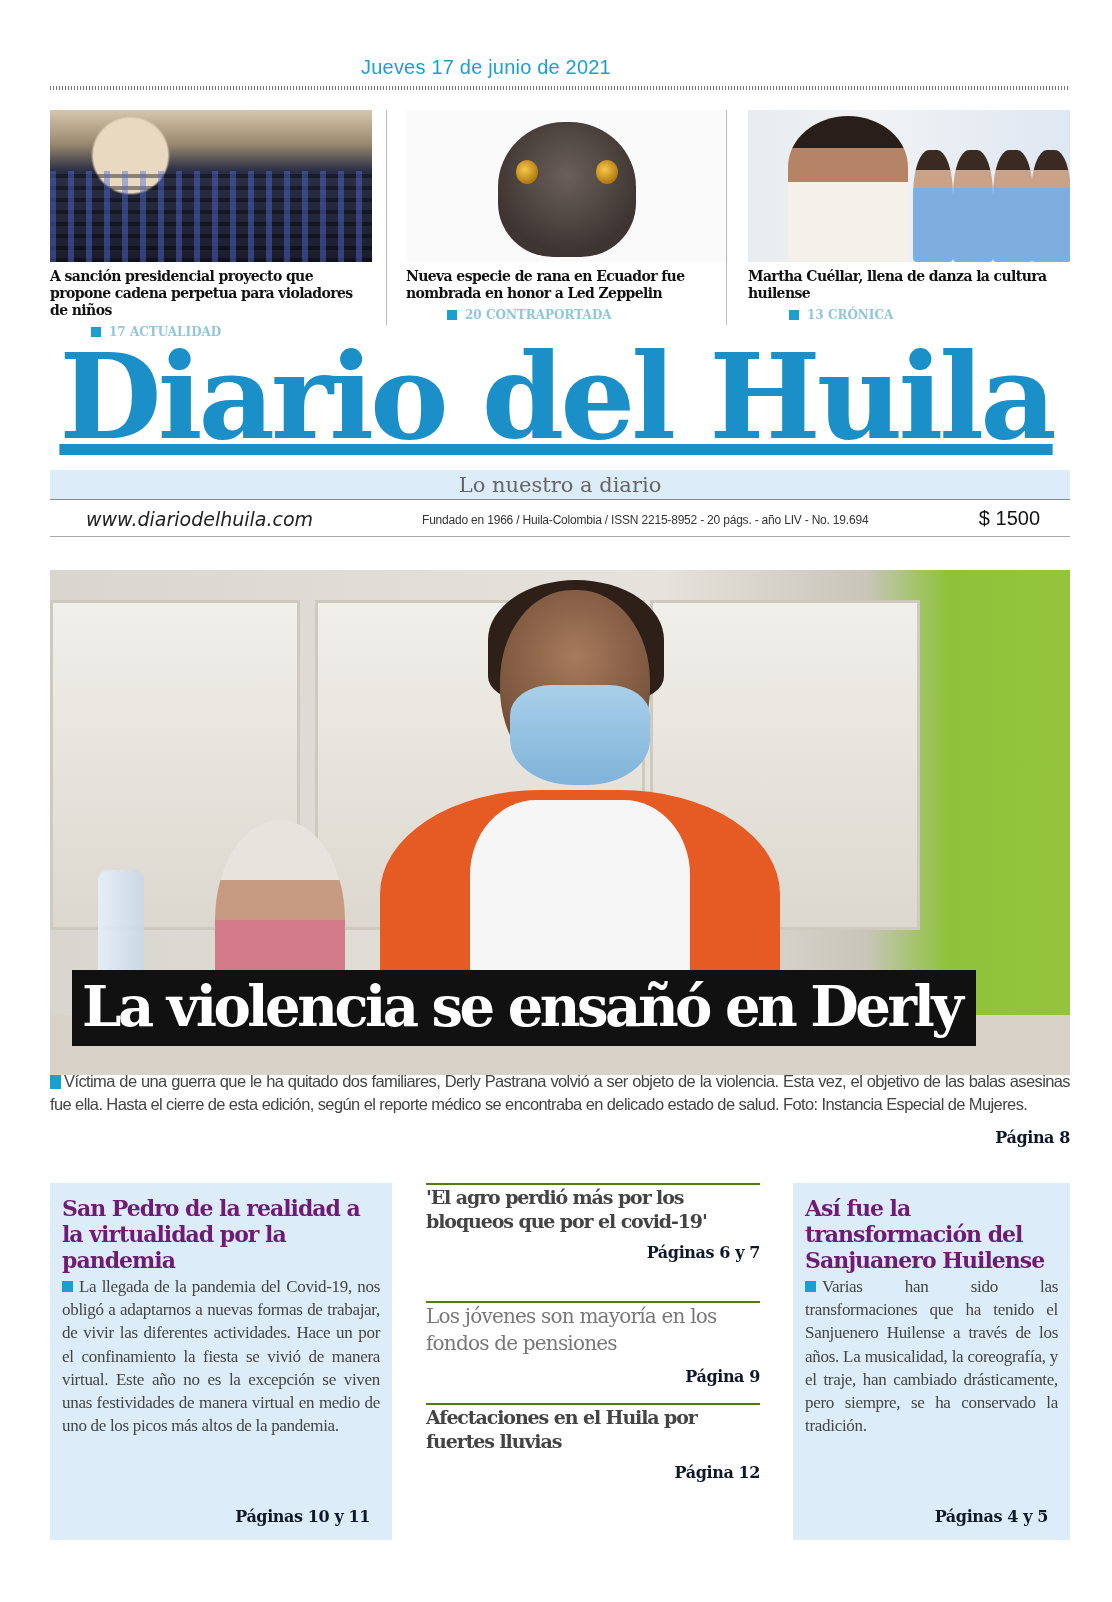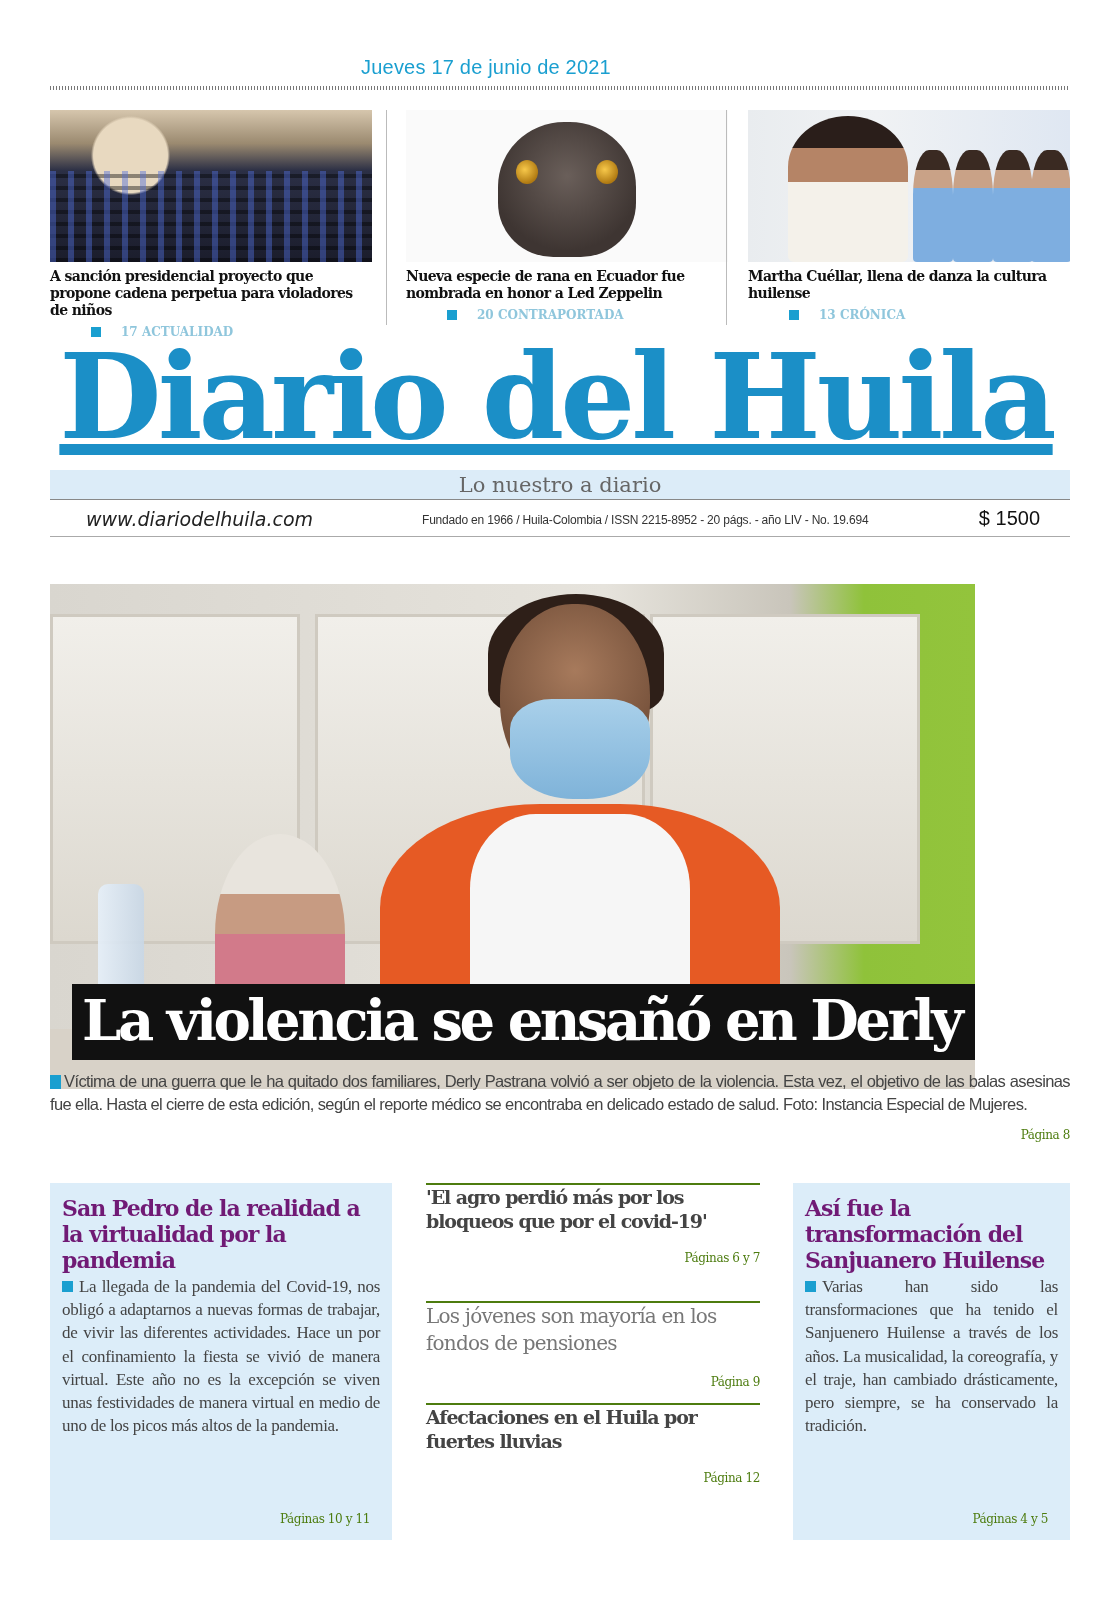--- a/index.html
+++ b/index.html
@@ -10,21 +10,21 @@
     font-family: "Liberation Sans", sans-serif; font-size: 20px; color: #1a9fd0; letter-spacing: 0.2px; }
   .dotted-rule { position: absolute; top: 86px; left: 50px; width: 1020px; height: 4px;
     background: repeating-linear-gradient(90deg, #777 0 1px, #fff 1px 3px); }
 
   .teasers { position: absolute; top: 110px; left: 50px; width: 1020px; height: 220px; }
   .teaser { position: absolute; top: 0; width: 322px; height: 220px; }
   .teaser .photo { width: 322px; height: 152px; position: relative; overflow: hidden; }
   .teaser .headline { margin-top: 6px; font-family: "DejaVu Serif", serif; font-weight: bold;
     font-size: 14px; line-height: 17px; color: #111; letter-spacing: -0.6px; }
   .teaser .section { margin-top: 6px; font-family: "DejaVu Serif", serif; font-weight: bold;
-    font-size: 12px; color: #8fc6dc; display: flex; align-items: center; gap: 20px; padding-left: 41px; }
+    font-size: 12px; color: #8fc6dc; display: flex; align-items: center; gap: 8px; padding-left: 41px; }
   .sq { display: inline-block; width: 10px; height: 10px; background: #1a9fd0; flex: none; }
   .vrule { position: absolute; top: 0; width: 1px; height: 215px; background: #bbb; }
 
   .photo-congress { background:
       radial-gradient(circle at 25% 30%, #e8d9c0 0 14%, transparent 15%),
       linear-gradient(180deg, #d6c6ad 0%, #9b8a70 22%, #2b2f45 40%, #1b1d2c 100%); }
   .photo-congress::after { content: ""; position: absolute; inset: 40% 0 0 0;
     background: repeating-linear-gradient(90deg, rgba(80,110,220,0.45) 0 6px, transparent 6px 18px),
                 repeating-linear-gradient(0deg, rgba(0,0,0,0.4) 0 4px, transparent 4px 12px); }
   .photo-frog { background: #fafafa; }
@@ -47,21 +47,21 @@
     font-family: "DejaVu Serif", serif; font-size: 21px; line-height: 30px; color: #666; }
   .infoline { position: absolute; top: 503px; left: 50px; width: 1020px; height: 34px;
     border-bottom: 1px solid #aaa; }
   .infoline .url { position: absolute; left: 36px; top: 5px; font-family: "DejaVu Sans", sans-serif;
     font-size: 19px; color: #222; font-style: italic; }
   .infoline .meta { position: absolute; left: 372px; top: 10px; font-family: "Liberation Sans", sans-serif;
     font-size: 12px; color: #333; letter-spacing: -0.2px; }
   .infoline .price { position: absolute; right: 30px; top: 4px; font-family: "Liberation Sans", sans-serif;
     font-size: 20px; color: #111; }
 
-  .hero { position: absolute; top: 584px; left: 50px; width: 925px; height: 505px; overflow: hidden;
+  .hero { position: absolute; top: 570px; left: 50px; width: 1020px; height: 505px; overflow: hidden;
     background: linear-gradient(90deg, #d9d6cf 0%, #e6e3dc 60%, #c9c5bb 80%, #8fc23a 88%, #93c43c 100%); }
   .hero .window { position: absolute; top: 30px; height: 330px; background: linear-gradient(180deg, #f1efea, #dcd8cf);
     border: 3px solid #cfcac0; }
   .hero .woman { position: absolute; left: 310px; top: 20px; width: 440px; height: 460px; }
   .hero .head { position: absolute; left: 140px; top: 0; width: 150px; height: 190px; border-radius: 48%;
     background: radial-gradient(circle at 50% 35%, #a77a5c, #6d4a35 75%); }
   .hero .hair { position: absolute; left: 128px; top: -10px; width: 176px; height: 120px; border-radius: 50% 50% 20% 20%;
     background: #2e1f18; }
   .hero .mask { position: absolute; left: 150px; top: 95px; width: 140px; height: 100px; border-radius: 30% 30% 45% 45%;
     background: linear-gradient(180deg, #a9d0ea, #7fb3d9); }
@@ -74,39 +74,39 @@
   .hero .oldwoman { position: absolute; left: 165px; top: 250px; width: 130px; height: 200px; border-radius: 50% 50% 10px 10px;
     background: linear-gradient(180deg, #e8e4dd 0 30%, #c79b82 30% 50%, #d27a8a 50% 100%); }
   .hero .table { position: absolute; left: 0; bottom: 0; width: 1020px; height: 60px; background: #d8d2c8; }
   .hero-title { position: absolute; left: 22px; top: 400px; padding: 0 16px 4px 10px;
     background: #111; font-family: "DejaVu Serif", serif; font-weight: bold; font-size: 56px; line-height: 72px;
     color: #ffffff; letter-spacing: -3.5px; white-space: nowrap; }
 
   .caption { position: absolute; top: 1070px; left: 50px; width: 1020px; font-family: "Liberation Sans", sans-serif;
     font-size: 16.5px; line-height: 23px; color: #444; letter-spacing: -0.6px; text-align: justify; }
   .caption .sq { width: 11px; height: 14px; vertical-align: -2px; margin-right: 3px; }
-  .pageref { font-family: "DejaVu Serif", serif; font-weight: normal; font-size: 12px; color: #4d7c0f; letter-spacing: -0.4px; }
+  .pageref { font-family: "DejaVu Serif", serif; font-weight: bold; font-size: 16px; color: #0f172a; letter-spacing: -0.4px; }
   .hero-ref { position: absolute; top: 1128px; right: 42px; }
 
   .box { position: absolute; background: #dcedf9; }
   .box-left { top: 1183px; left: 50px; width: 342px; height: 357px; padding: 12px 12px 0 12px; }
   .box-right { top: 1183px; left: 793px; width: 277px; height: 357px; padding: 12px 12px 0 12px; }
   .box h2 { font-family: "DejaVu Serif", serif; font-weight: bold; font-size: 22px; line-height: 26px; color: #701a75;
     letter-spacing: -1px; }
   .box p { margin-top: 2px; font-family: "Liberation Serif", serif; font-size: 17px; line-height: 23.2px; color: #444;
     text-align: justify; letter-spacing: -0.3px; }
   .box p .sq { width: 11px; height: 11px; margin-right: 6px; vertical-align: 0; }
   .box .pageref { position: absolute; right: 22px; bottom: 14px; }
 
   .mid { position: absolute; top: 1183px; left: 426px; width: 334px; }
   .mid .item { position: relative; border-top: 2px solid #4d7c0f; }
   .mid .item h3 { font-family: "DejaVu Serif", serif; font-weight: bold; font-size: 19px; line-height: 24px; color: #444;
     letter-spacing: -1.1px; }
   .mid .item h3.light { font-weight: normal; color: #777; font-size: 20px; line-height: 27px; letter-spacing: -0.8px; }
-  .mid .item .pageref { display: block; text-align: right; margin-top: 18px; }
+  .mid .item .pageref { display: block; text-align: right; margin-top: 10px; }
   .mid .i1 { height: 118px; }
   .mid .i2 { height: 102px; }
   .mid .i3 { height: 110px; }
 </style>
 </head>
 <body>
 
 <div class="date">Jueves 17 de junio de 2021</div>
 <div class="dotted-rule"></div>
 

